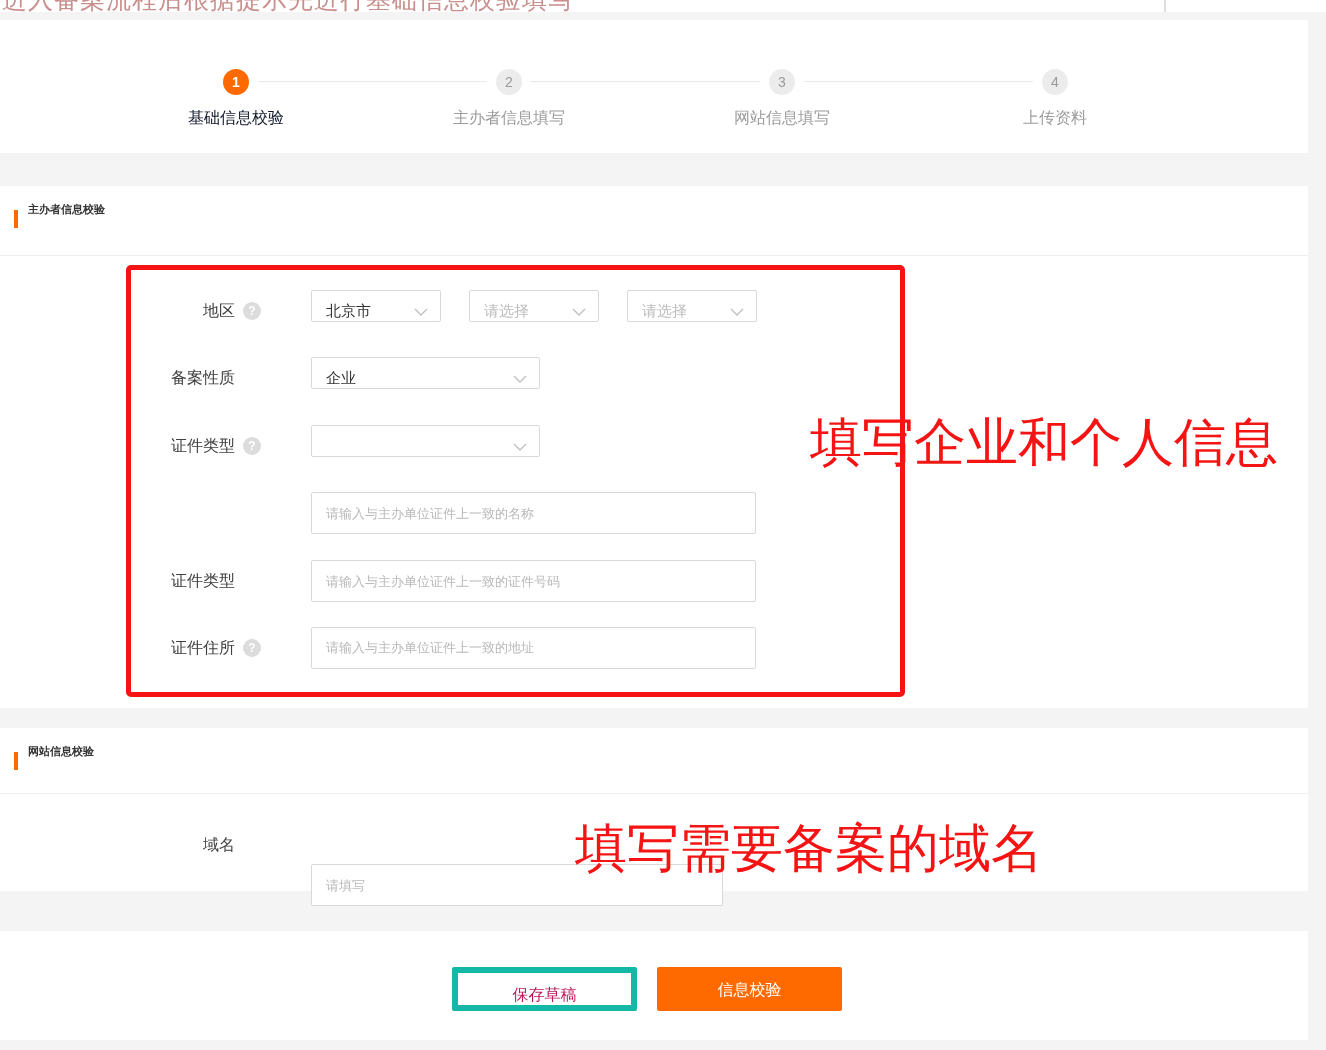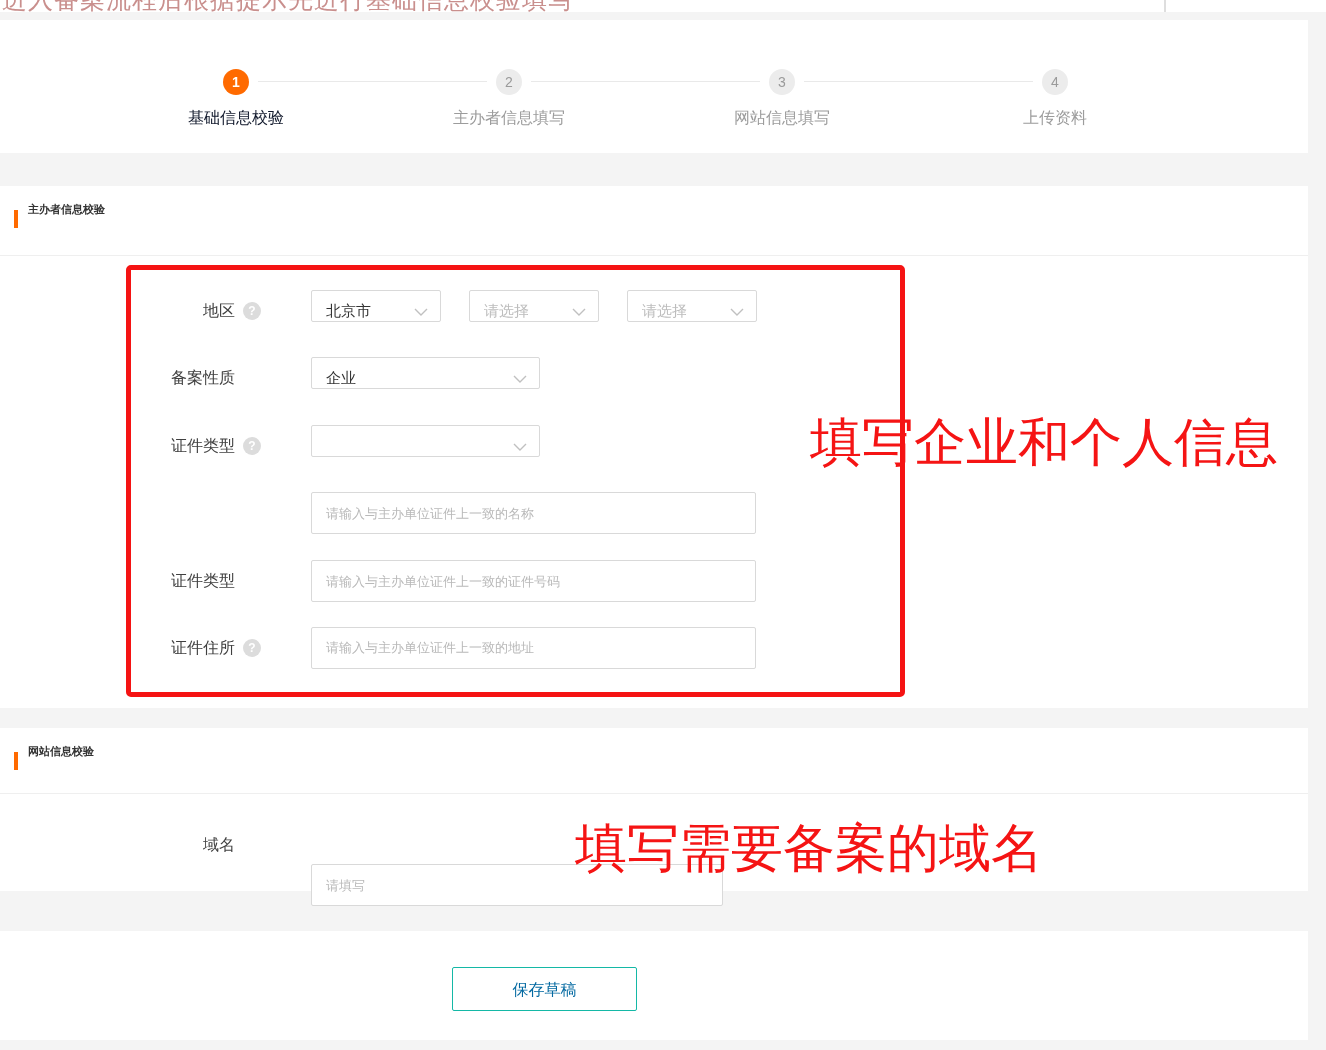--- a/index.html
+++ b/index.html
@@ -43,21 +43,21 @@
     font-family:"Liberation Sans","DejaVu Sans",sans-serif}
   .inp::placeholder{color:#b9b9b9;opacity:1}
   
   .red-box{position:absolute;left:126px;top:79px;width:779px;height:432px;
     border:5px solid #f51313;border-radius:5px;box-sizing:border-box;pointer-events:none}
   .red-note{position:absolute;font-size:52px;line-height:56px;color:#f51414;white-space:nowrap;pointer-events:none}
   
   .btn{position:absolute;top:36px;width:185px;height:44px;border-radius:2px;box-sizing:border-box;
     font-size:16px;text-align:center;cursor:pointer;
     font-family:"Liberation Sans","DejaVu Sans",sans-serif}
-  .btn.outline{background:#fff;border:1px solid #14b8a6;color:#0369a1;line-height:42px}
+  .btn.outline{background:#fff;border:6px solid #14b8a6;color:#be185d;line-height:42px}
   .btn.solid{background:#ff6a00;border:none;color:#fff;line-height:44px}
 </style>
 </head>
 <body>
 
 <div id="top-strip">
   <div class="cutoff">进入备案流程后根据提示先进行基础信息校验填写</div>
   <div class="artifact"></div>
 </div>
 
@@ -138,13 +138,14 @@
   <div class="divider" style="top:65px"></div>
 
   <div class="flabel" style="top:96px">域名</div>
   <input class="inp" style="left: 311px; top: 96px; width: 412px; margin-top: 40px;" placeholder="请填写">
 
   <div class="red-note" style="left:575px;top:92px">填写需要备案的域名</div>
 </div>
 
 <div class="card" id="section-footer">
   <button class="btn outline" style="left:452px">保存草稿</button>
+  <button class="btn solid" style="left:657px">信息校验</button>
 </div>
 
 </body></html>

